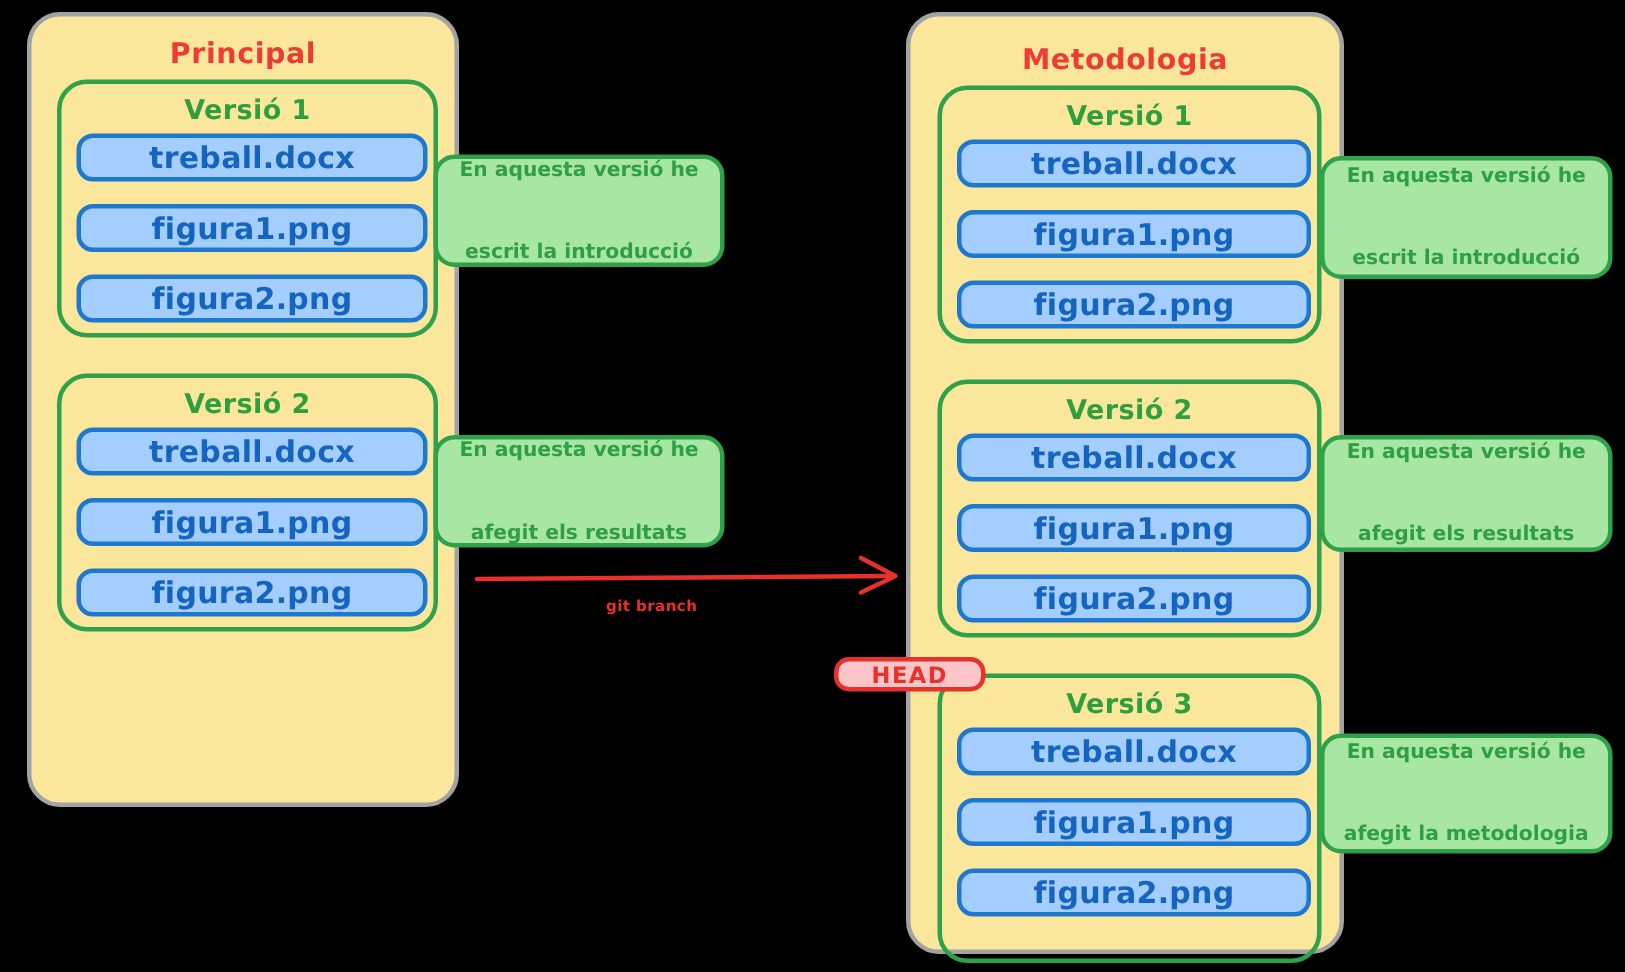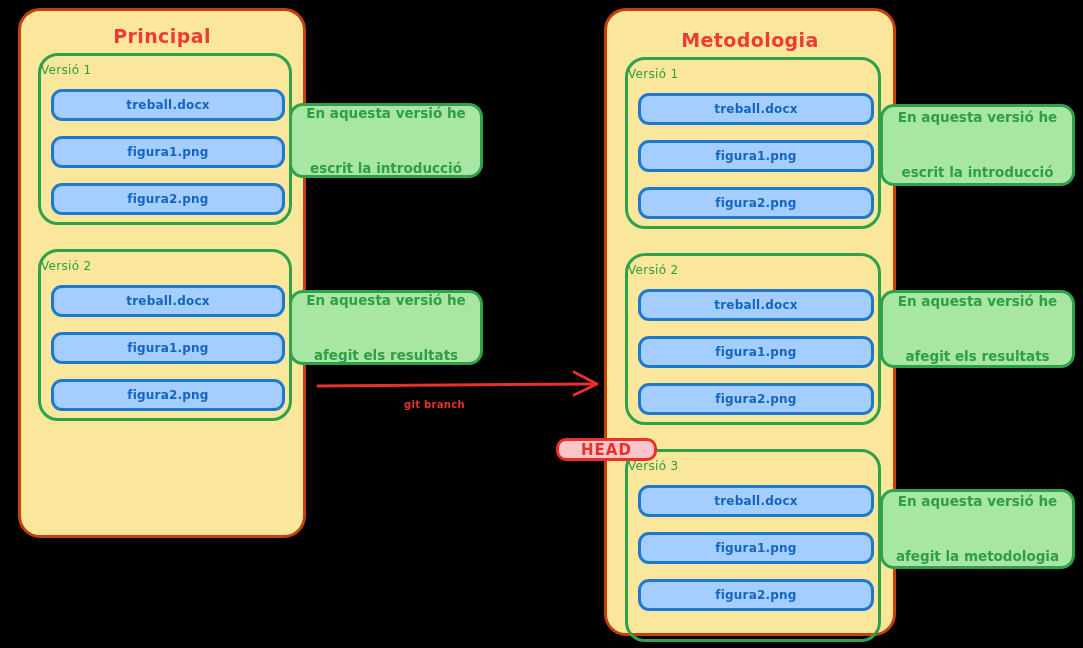--- a/index.html
+++ b/index.html
@@ -16,21 +16,21 @@
     width: 1083px;
     height: 648px;
     background: #000000;
     overflow: hidden;
   }
 
   
   .branch-panel {
     position: absolute;
     background: #fbe79c;
-    border: 3px solid #c2410c;
+    border: 3px solid #a3a3a3;
     border-radius: 22px;
     box-sizing: border-box;
   }
   .branch-title {
     position: absolute;
     left: 0;
     right: 0;
     text-align: center;
     color: #ef3b36;
     font-size: 19px;
@@ -45,39 +45,39 @@
     border: 3px solid #2ea14a;
     border-radius: 20px;
     box-sizing: border-box;
     background: transparent;
   }
   .version-title {
     position: absolute;
     left: 0;
     right: 0;
     top: 7px;
-    text-align: left;
+    text-align: center;
     color: #2e9e3f;
-    font-size: 12px;
-    font-weight: 400;
+    font-size: 18px;
+    font-weight: 700;
     letter-spacing: 0.3px;
   }
 
   
   .file-pill {
     position: absolute;
     background: #a3ceff;
     border: 3px solid #1f78cf;
     border-radius: 11px;
     box-sizing: border-box;
     display: flex;
     align-items: center;
     justify-content: center;
     color: #1565c0;
-    font-size: 12px;
+    font-size: 20px;
     font-weight: 600;
     letter-spacing: 0.2px;
   }
 
   
   .note {
     position: absolute;
     background: #a8e6a3;
     border: 3px solid #2ea14a;
     border-radius: 14px;

